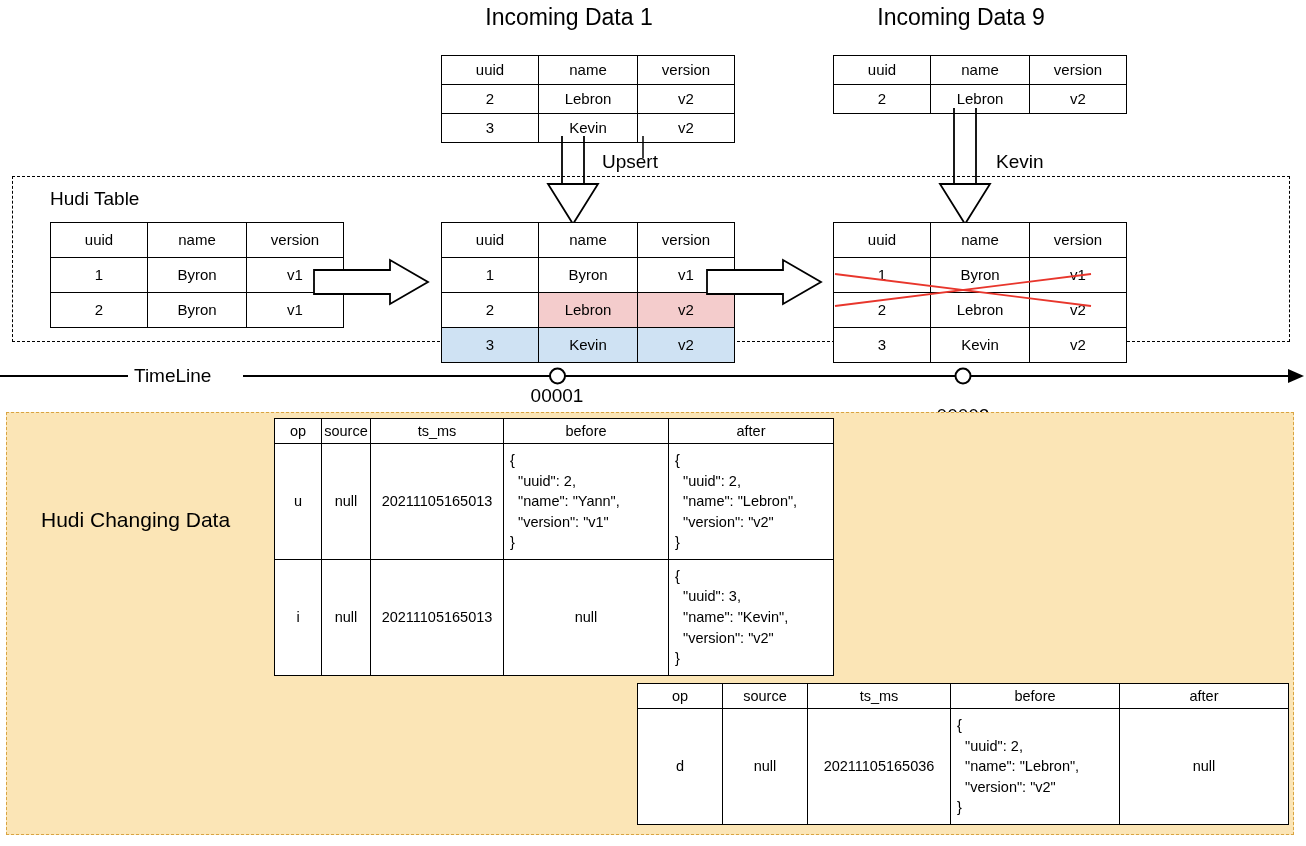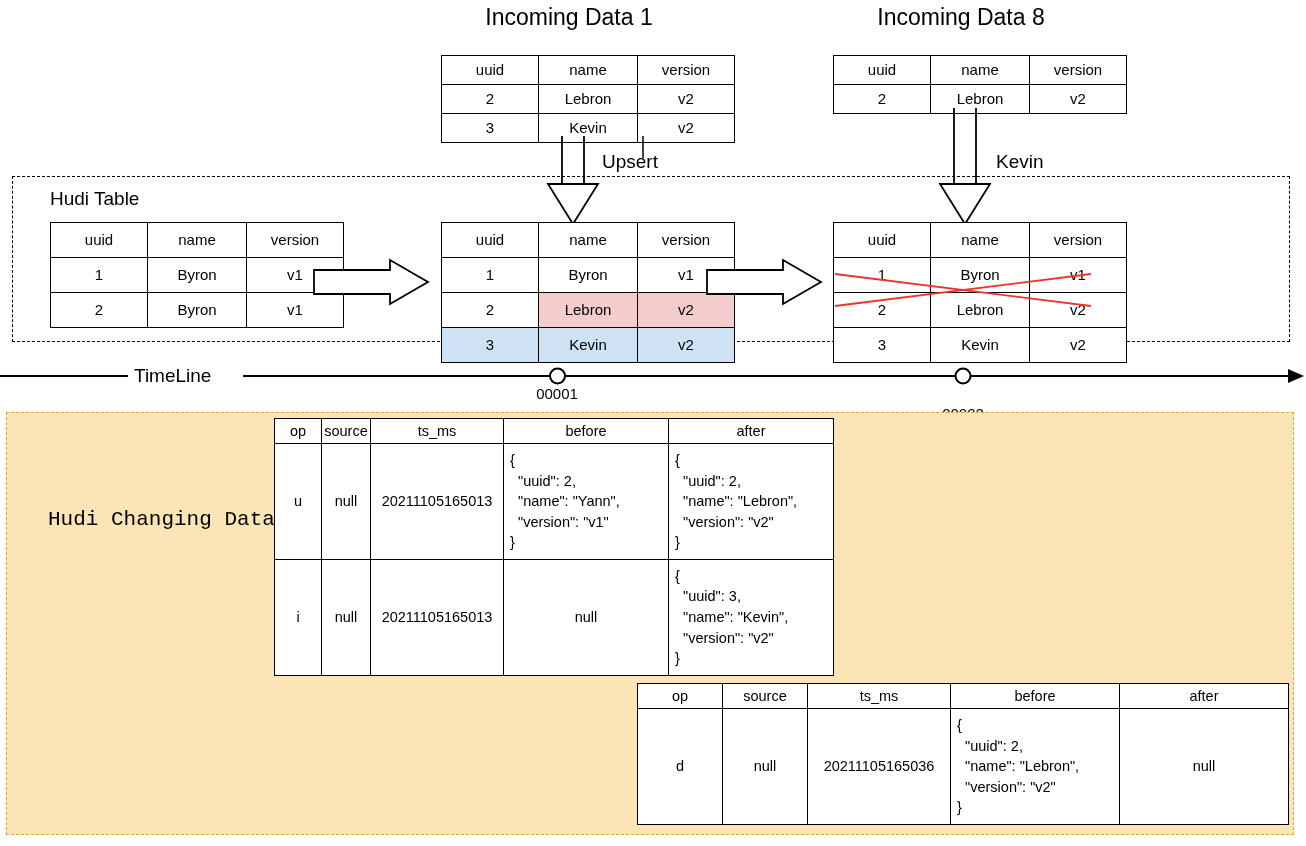--- a/index.html
+++ b/index.html
@@ -59,21 +59,21 @@
   }
   .op-label {
     font-size: 19px;
     white-space: nowrap;
   }
   .tl-label {
     font-size: 19px;
     white-space: nowrap;
   }
   .tick-label {
-    font-size: 15px;
+    font-size: 19px;
     text-align: center;
     white-space: nowrap;
   }
   .big-label {
     font-size: 21px;
     white-space: nowrap;
   }
 
   
   .hudi-box {
@@ -138,21 +138,21 @@
 </table>
 
 <svg class="abs" style="left:540px; top:136px; width:140px; height:100px;">
   <line x1="22" y1="0" x2="22" y2="48" stroke="#000" stroke-width="1.8"></line>
   <line x1="44" y1="0" x2="44" y2="48" stroke="#000" stroke-width="1.8"></line>
   <line x1="103" y1="0" x2="103" y2="22" stroke="#000" stroke-width="1.5"></line>
   <polygon points="22,48 8,48 33,88 58,48 44,48" fill="#ffffff" stroke="#000000" stroke-width="1.8" stroke-linejoin="miter"></polygon>
 </svg>
 <div class="abs op-label" style="left:602px; top:151px;">Upsert</div>
 
-<div class="abs section-title" style="left:833px; top:4px; width:256px;">Incoming Data 8</div>
+<div class="abs section-title" style="left:833px; top:4px; width:256px;">Incoming Data 9</div>
 
 <table class="dt tbl-incoming abs" style="left:833px; top:55px;">
   <thead>
     <tr>
       <td class="c-uuid">uuid</td>
       <td class="c-name">name</td>
       <td class="c-version">version</td>
     </tr>
   </thead>
   <tbody>
@@ -272,21 +272,21 @@
   <polygon points="1288,9 1304,16 1288,23" fill="#000000"></polygon>
   <circle cx="557.5" cy="16" r="7.5" fill="#ffffff" stroke="#000000" stroke-width="2"></circle>
   <circle cx="963" cy="16" r="7.5" fill="#ffffff" stroke="#000000" stroke-width="2"></circle>
 </svg>
 <div class="abs tl-label" style="left:134px; top:365px;">TimeLine</div>
 <div class="abs tick-label" style="left:497px; top:385px; width:120px;">00001</div>
 <div class="abs tick-label" style="left:903px; top:385px; width:120px;margin-top:20px;">00002</div>
 
 <div class="abs changing-box" style="left:6px; top:412px; width:1288px; height:423px;"></div>
 
-<div class="abs big-label" style="left:48px; top:508px;font-family:Liberation Mono, monospace;">Hudi Changing Data</div>
+<div class="abs big-label" style="left:41px; top:508px;">Hudi Changing Data</div>
 
 <table class="cdt abs" style="left:274px; top:418px;">
   <thead>
     <tr>
       <td style="width:46px;">op</td>
       <td style="width:48px;">source</td>
       <td style="width:132px;">ts_ms</td>
       <td style="width:164px;">before</td>
       <td style="width:164px;">after</td>
     </tr>

